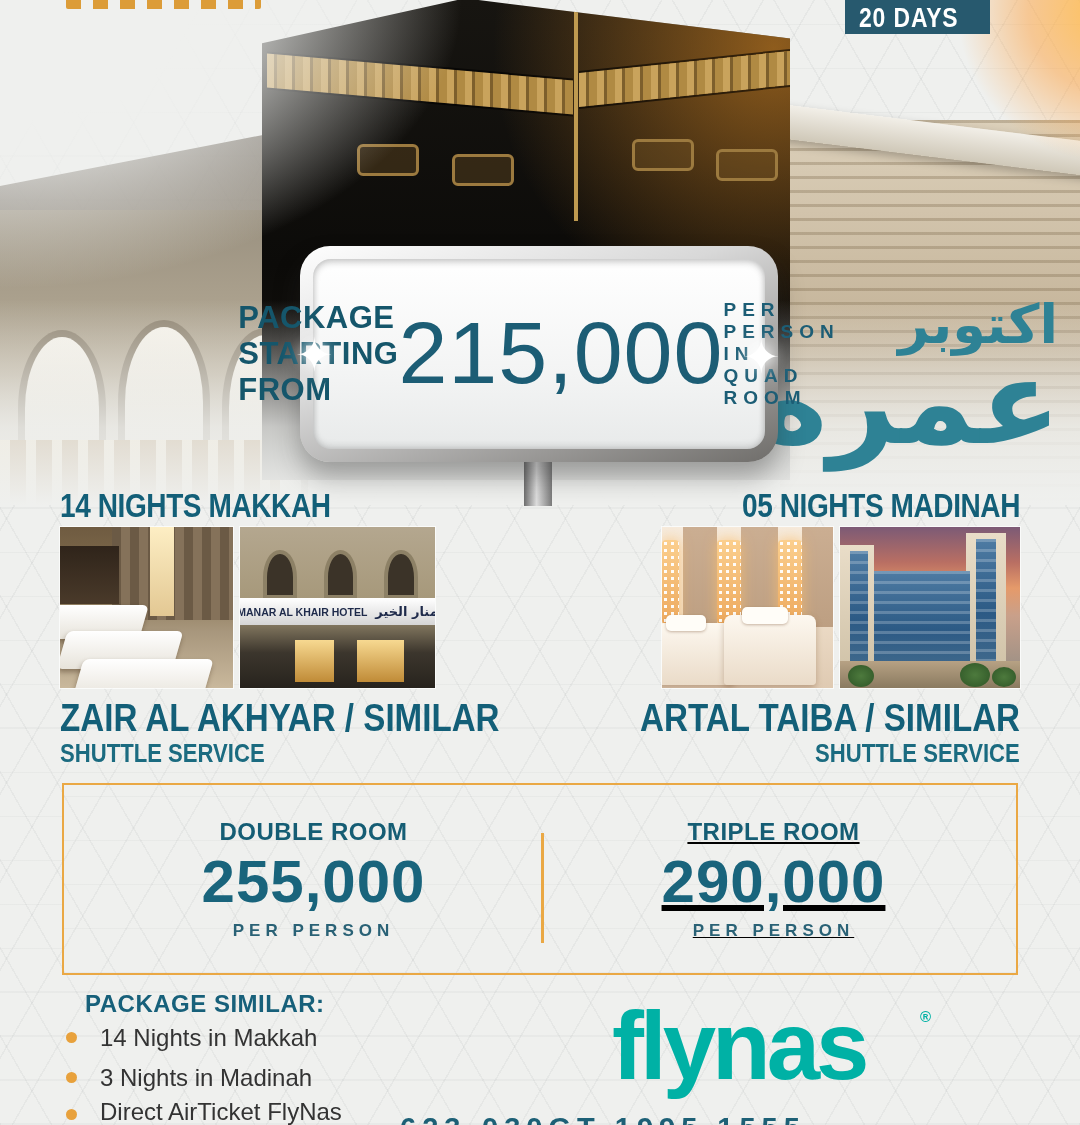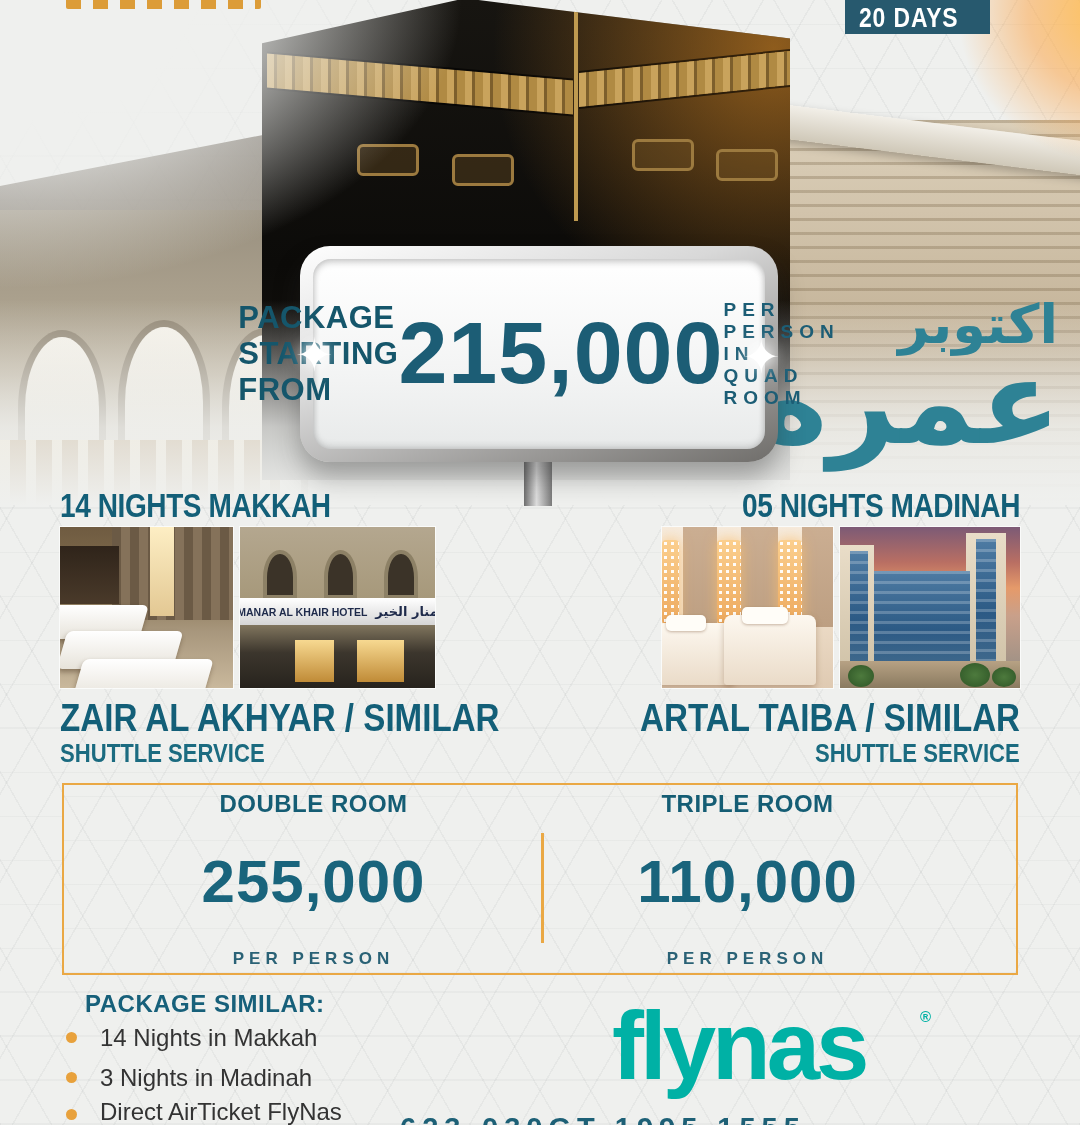--- a/index.html
+++ b/index.html
@@ -65,21 +65,21 @@
 
   
   #plaque{left:300px;top:246px;width:478px;height:216px;border-radius:30px;
     background:linear-gradient(160deg,#fefefe 0%,#d8d8d8 40%,#6f6d6a 100%);
     box-shadow:0 16px 26px rgba(40,40,40,.35);z-index:5;}
   #plaque-inner{position:absolute;left:13px;top:13px;right:13px;bottom:13px;border-radius:18px;
     background:linear-gradient(180deg,#ffffff 0%,#f3f4f4 60%,#e8eaea 100%);
     box-shadow:inset 0 3px 7px rgba(0,0,0,.22), inset 0 -3px 7px rgba(0,0,0,.12);
     display:flex;flex-direction:row;align-items:center;justify-content:center;}
   #plaque-kicker{color:#15566b;font-weight:bold;font-size:31px;letter-spacing:.5px;}
-  #plaque-price{color:#1c5d75;font-weight:bold;font-size:88px;letter-spacing:1px;line-height:1.0;margin:2px 0 4px;}
+  #plaque-price{color:#1c5d75;font-weight:normal;font-size:88px;letter-spacing:1px;line-height:1.0;margin:2px 0 4px;}
   #plaque-sub{color:#1c5d75;font-weight:bold;font-size:19px;letter-spacing:6px;}
   #stem{left:524px;top:458px;width:28px;height:48px;z-index:4;
     background:linear-gradient(90deg,#6e6e6e,#dedede 45%,#7a7a7a);}
   .sparkle{color:#fff;font-size:46px;text-shadow:0 0 14px #fff,0 0 26px rgba(255,255,255,.9);z-index:6;}
 
   
   #arabic{right:22px;top:298px;width:300px;text-align:right;color:#2e8295;z-index:3;
     font-family:"DejaVu Sans",sans-serif;font-weight:bold;}
   #arabic-l1{font-size:54px;line-height:1;display:block;}
   #arabic-l2{font-size:118px;line-height:.82;display:block;margin-top:2px;}
@@ -131,21 +131,21 @@
       linear-gradient(180deg,#4e7ba3 0%,#2c5a85 50%,#49708f 100%);}
   .tree{position:absolute;border-radius:50%;background:radial-gradient(#4d7a3d,#2e5526);}
 
   
   .hotel-name{top:696px;color:#135f78;font-weight:bold;font-size:39px;white-space:nowrap;}
   .service{top:738px;color:#1b6b80;font-weight:bold;font-size:26px;white-space:nowrap;}
 
   
   #pricebox{left:62px;top:783px;width:952px;height:188px;border:2px solid #eaa844;}
   .price-col{position:absolute;top:0;width:455px;height:100%;display:flex;flex-direction:column;
-    align-items:center;justify-content:center;gap:28px;}
+    align-items:center;justify-content:center;}
   .price-label{color:#155d74;font-weight:bold;font-size:24px;letter-spacing:.5px;}
   .price-value{color:#19647c;font-weight:bold;font-size:60px;letter-spacing:1px;line-height:1.05;margin:4px 0 8px;}
   .price-per{color:#2a6276;font-weight:bold;font-size:17px;letter-spacing:5px;}
   #divider{left:477px;top:48px;width:3px;height:110px;background:#eaa844;}
 
   
   #inc-title{left:85px;top:990px;color:#17607a;font-weight:bold;font-size:24px;letter-spacing:.5px;}
   .inc-item{position:absolute;left:100px;color:#333;font-size:24px;white-space:nowrap;}
   .inc-dot{position:absolute;left:66px;width:11px;height:11px;border-radius:50%;background:#e8a13c;}
 
@@ -271,23 +271,23 @@
     <span class="condense-r">SHUTTLE SERVICE</span>
   </div>
 
   <div id="pricebox" class="abs pattern">
     <div class="price-col" style="left:22px;">
       <div class="price-label">DOUBLE ROOM</div>
       <div class="price-value">255,000</div>
       <div class="price-per">PER PERSON</div>
     </div>
     <div id="divider" class="abs"></div>
-    <div class="price-col" style="left:456px;">
+    <div class="price-col" style="left:482px;text-decoration:underline;">
       <div class="price-label">TRIPLE ROOM</div>
-      <div class="price-value">110,000</div>
+      <div class="price-value">290,000</div>
       <div class="price-per">PER PERSON</div>
     </div>
   </div>
 
   <div id="inc-title" class="abs">PACKAGE SIMILAR:</div>
   <div class="inc-dot" style="top:1032px;"></div>
   <div class="inc-item" style="top:1024px;">14 Nights in Makkah</div>
   <div class="inc-dot" style="top:1072px;"></div>
   <div class="inc-item" style="top:1064px;">3 Nights in Madinah</div>
   <div class="inc-dot" style="top:1109px;"></div>

